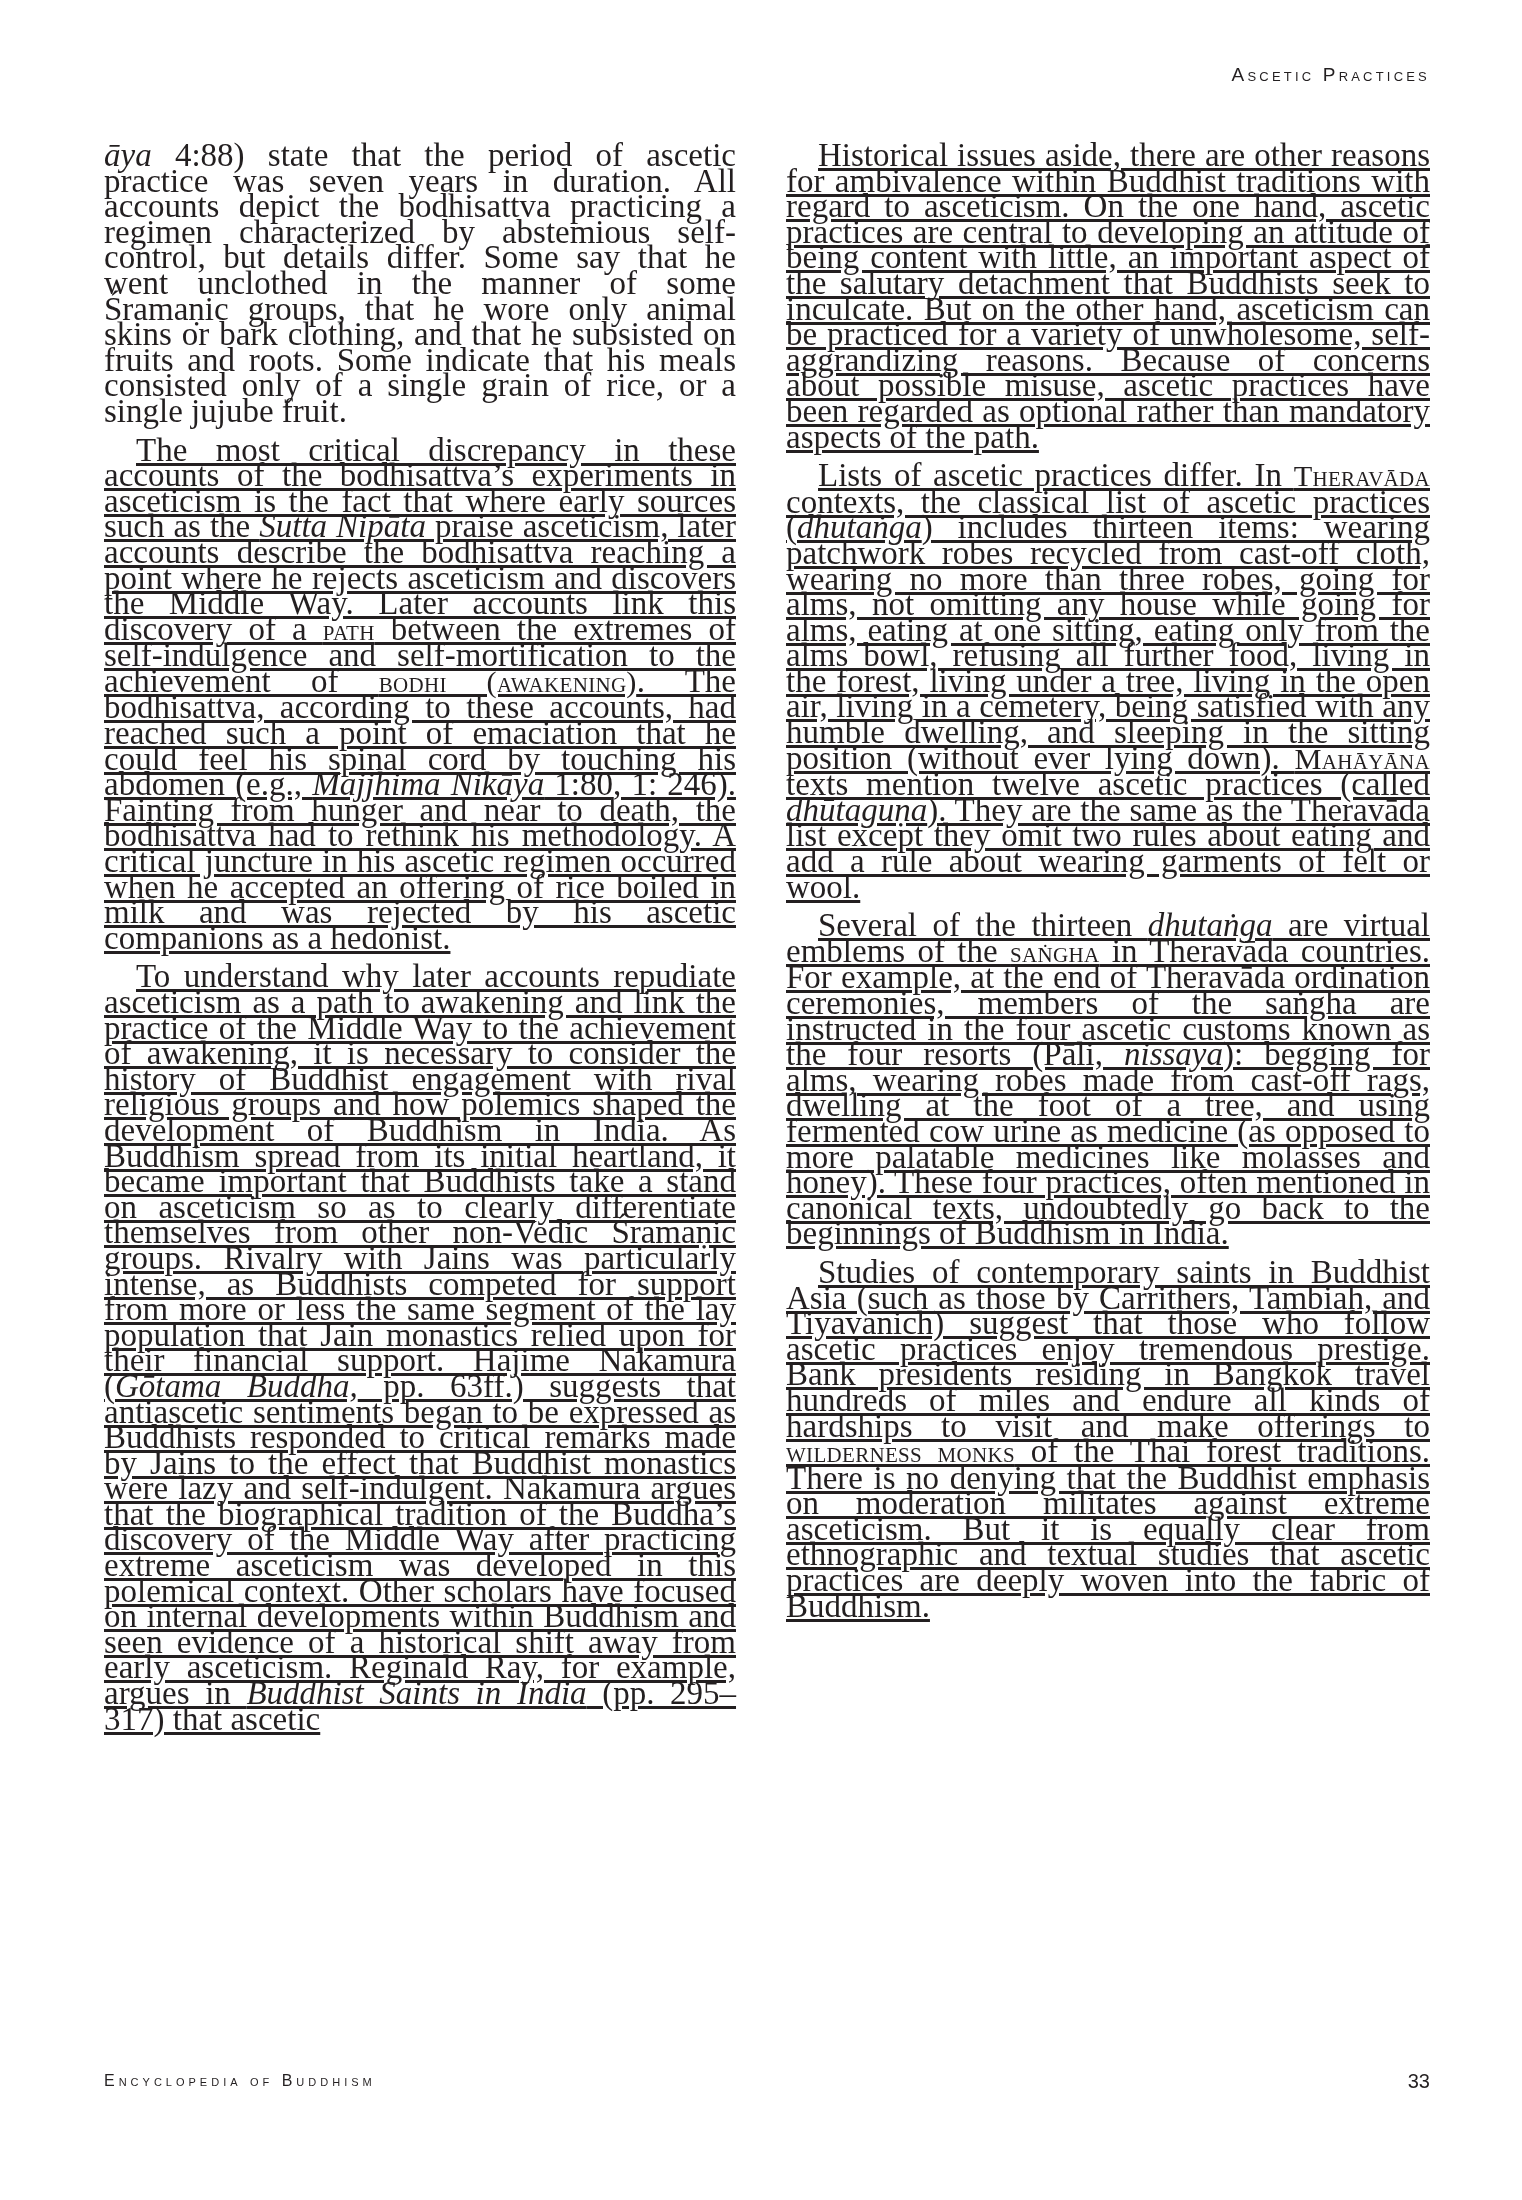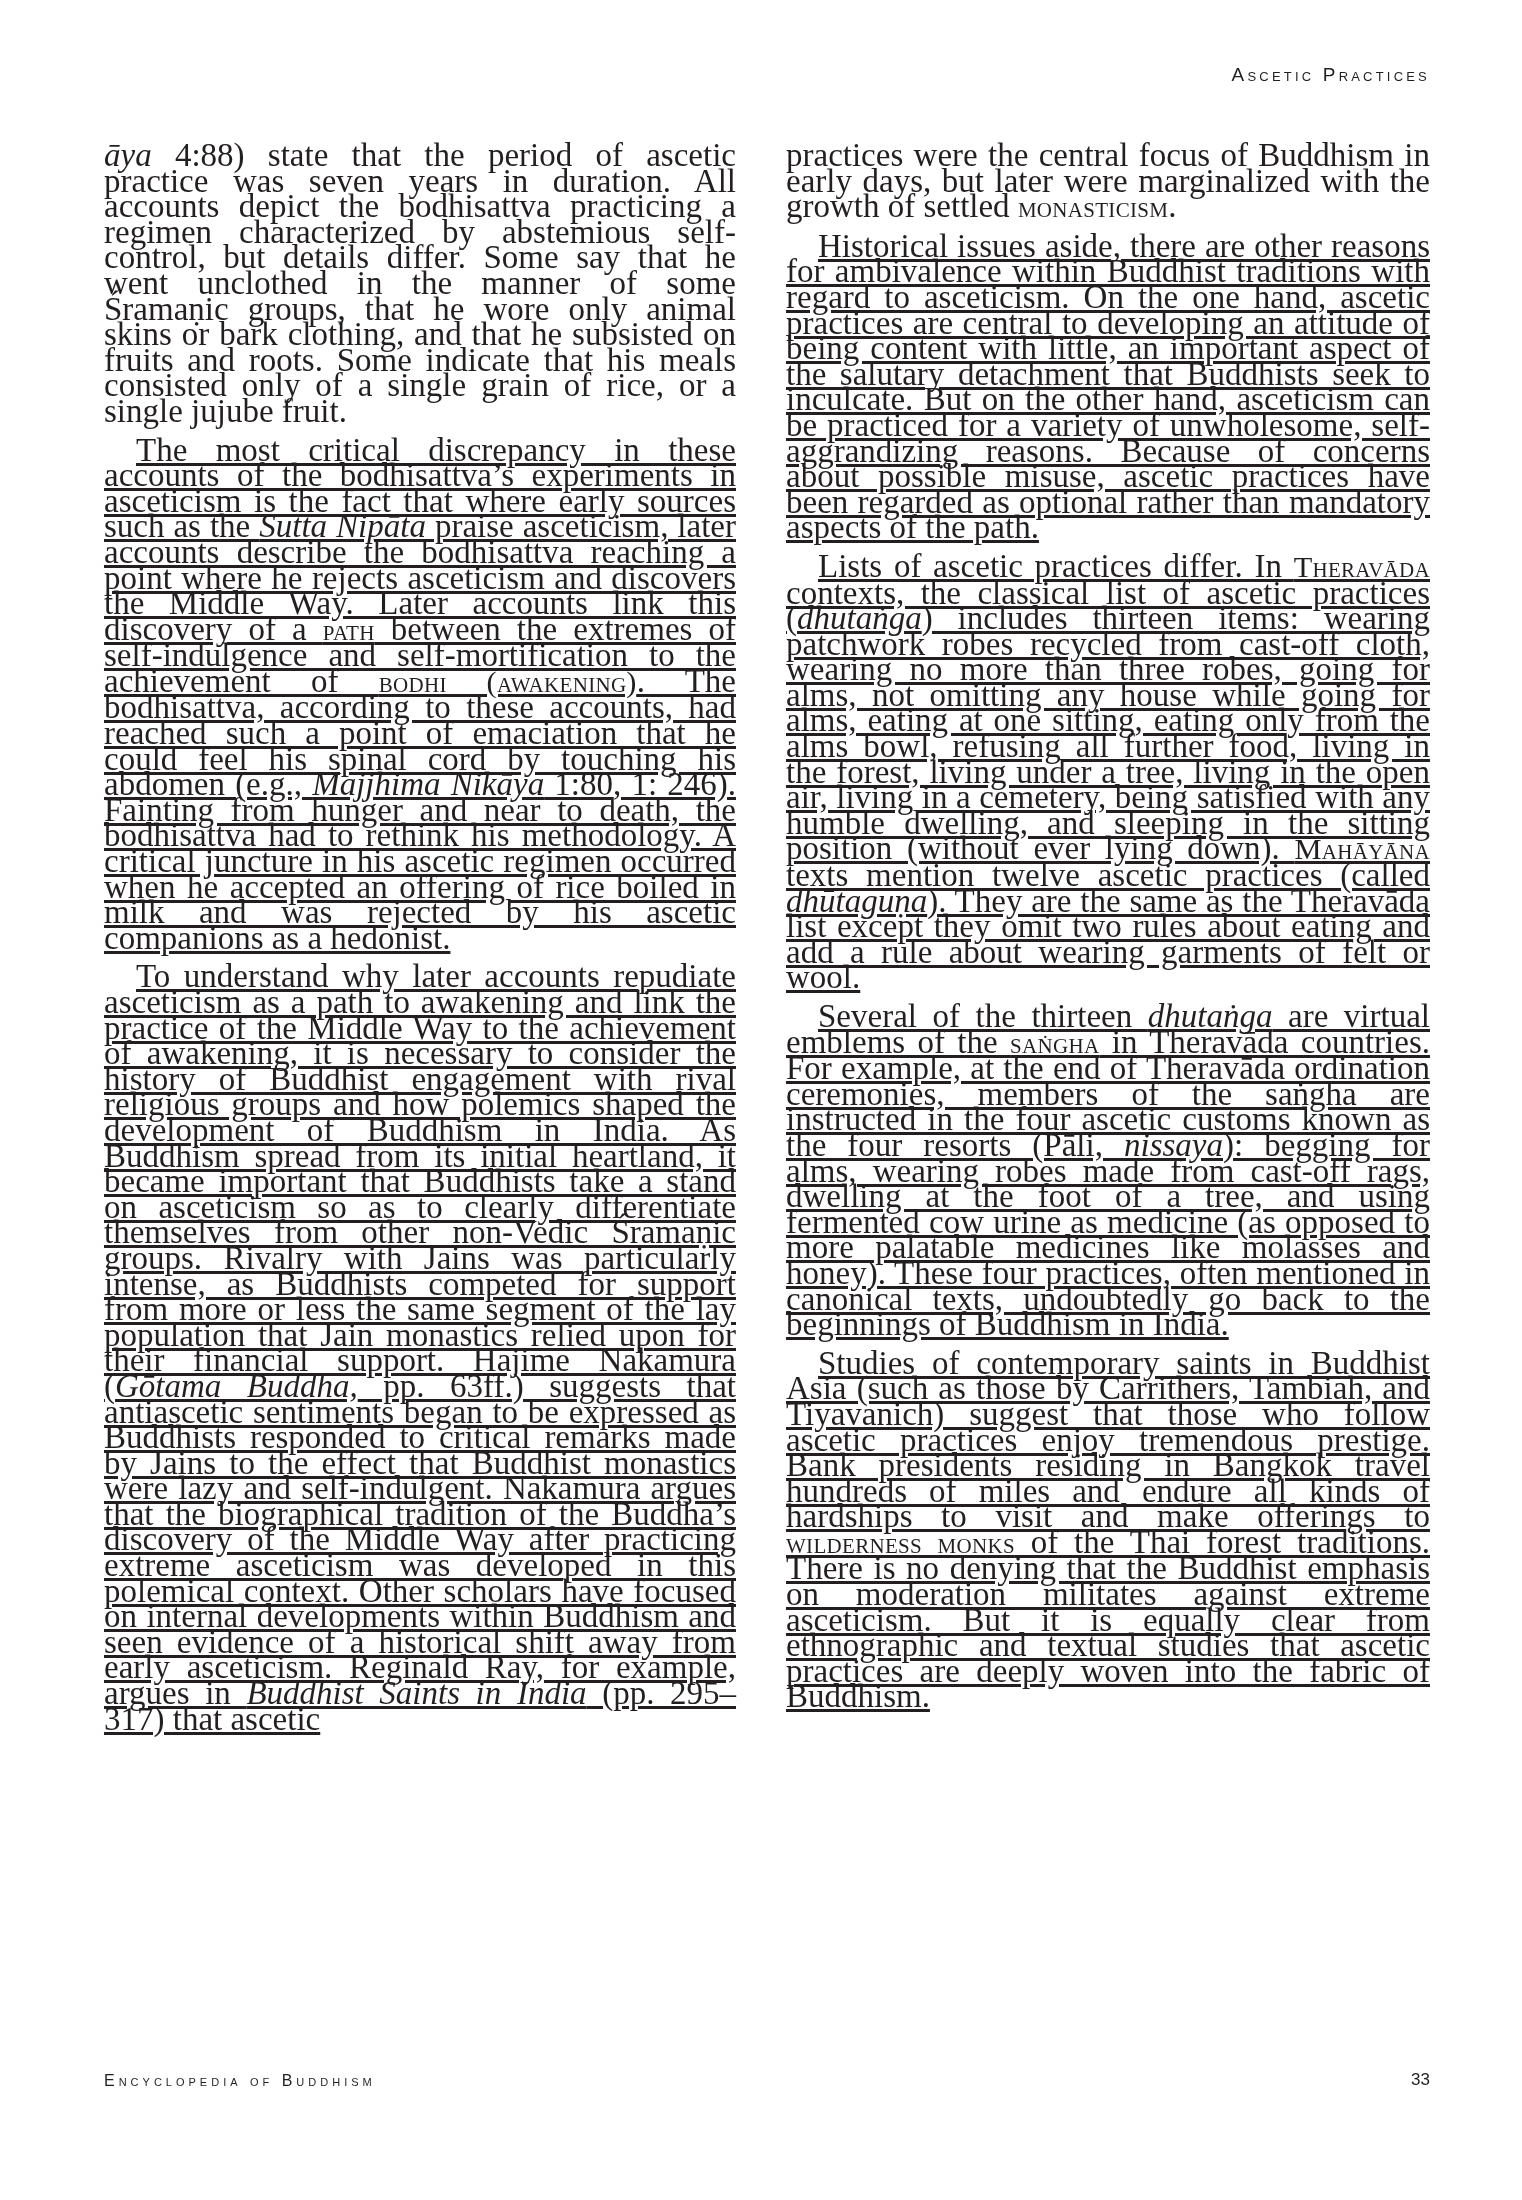--- a/index.html
+++ b/index.html
@@ -26,38 +26,37 @@
   .sc { font-variant: small-caps; font-size: 0.92em; letter-spacing: 0.3px; }
   i { font-style: italic; }
   .footer-title {
     position: absolute; top: 2072px; left: 104px;
     font-family: "Liberation Sans", "DejaVu Sans", sans-serif;
     font-size: 16px; letter-spacing: 4px; font-variant: small-caps;
   }
   .page-number {
     position: absolute; top: 2070px; right: 92px;
     font-family: "Liberation Sans", "DejaVu Sans", sans-serif;
-    font-size: 17px;
+    font-size: 20px;
   }
 </style>
 </head>
 <body>
 
 <div class="running-head">Ascetic Practices</div>
 
 <div class="column col-left">
   <p class="para"><i>āya</i><span> 4:88) state that the period of ascetic practice was seven years in duration. All accounts depict the bodhisattva practicing a regimen characterized by abstemious self-control, but details differ. Some say that he went unclothed in the manner of some Śramaṇic groups, that he wore only animal skins or bark clothing, and that he subsisted on fruits and roots. Some indicate that his meals consisted only of a single grain of rice, or a single jujube fruit.</span></p>
 
   <p class="para indent"><span>The most critical discrepancy in these accounts of the bodhisattva’s experiments in asceticism is the fact that where early sources such as the </span><i>Sutta Nipāta</i><span> praise asceticism, later accounts describe the bodhisattva reaching a point where he rejects asceticism and discovers the Middle Way. Later accounts link this discovery of a </span><span class="sc">path</span><span> between the extremes of self-indulgence and self-mortification to the achievement of </span><span class="sc">bodhi (awakening)</span><span>. The bodhisattva, according to these accounts, had reached such a point of emaciation that he could feel his spinal cord by touching his abdomen (e.g., </span><i>Majjhima Nikāya</i><span> 1:80, 1: 246). Fainting from hunger and near to death, the bodhisattva had to rethink his methodology. A critical juncture in his ascetic regimen occurred when he accepted an offering of rice boiled in milk and was rejected by his ascetic companions as a hedonist.</span></p>
 
   <p class="para indent"><span>To understand why later accounts repudiate asceticism as a path to awakening and link the practice of the Middle Way to the achievement of awakening, it is necessary to consider the history of Buddhist engagement with rival religious groups and how polemics shaped the development of Buddhism in India. As Buddhism spread from its initial heartland, it became important that Buddhists take a stand on asceticism so as to clearly differentiate themselves from other non-Vedic Śramaṇic groups. Rivalry with Jains was particularly intense, as Buddhists competed for support from more or less the same segment of the lay population that Jain monastics relied upon for their financial support. Hajime Nakamura (</span><i>Gōtama Buddha,</i><span> pp. 63ff.) suggests that antiascetic sentiments began to be expressed as Buddhists responded to critical remarks made by Jains to the effect that Buddhist monastics were lazy and self-indulgent. Nakamura argues that the biographical tradition of the Buddha’s discovery of the Middle Way after practicing extreme asceticism was developed in this polemical context. Other scholars have focused on internal developments within Buddhism and seen evidence of a historical shift away from early asceticism. Reginald Ray, for example, argues in </span><i>Buddhist Saints in India</i><span> (pp. 295–317) that ascetic</span></p>
 </div>
 
 <div class="column col-right">
-  <p class="para"><span>practices were the central focus of Buddhism in early days, but later were marginalized with the growth of settled </span><span class="sc">monasticism</span><span>.</span></p>
 
   <p class="para indent"><span>Historical issues aside, there are other reasons for ambivalence within Buddhist traditions with regard to asceticism. On the one hand, ascetic practices are central to developing an attitude of being content with little, an important aspect of the salutary detachment that Buddhists seek to inculcate. But on the other hand, asceticism can be practiced for a variety of unwholesome, self-aggrandizing reasons. Because of concerns about possible misuse, ascetic practices have been regarded as optional rather than mandatory aspects of the path.</span></p>
 
   <p class="para indent"><span>Lists of ascetic practices differ. In </span><span class="sc">Theravāda</span><span> contexts, the classical list of ascetic practices (</span><i>dhutaṅga</i><span>) includes thirteen items: wearing patchwork robes recycled from cast-off cloth, wearing no more than three robes, going for alms, not omitting any house while going for alms, eating at one sitting, eating only from the alms bowl, refusing all further food, living in the forest, living under a tree, living in the open air, living in a cemetery, being satisfied with any humble dwelling, and sleeping in the sitting position (without ever lying down). </span><span class="sc">Mahāyāna</span><span> texts mention twelve ascetic practices (called </span><i>dhūtaguṇa</i><span>). They are the same as the Theravāda list except they omit two rules about eating and add a rule about wearing garments of felt or wool.</span></p>
 
   <p class="para indent"><span>Several of the thirteen </span><i>dhutaṅga</i><span> are virtual emblems of the </span><span class="sc">saṅgha</span><span> in Theravāda countries. For example, at the end of Theravāda ordination ceremonies, members of the saṅgha are instructed in the four ascetic customs known as the four resorts (Pāli, </span><i>nissaya</i><span>): begging for alms, wearing robes made from cast-off rags, dwelling at the foot of a tree, and using fermented cow urine as medicine (as opposed to more palatable medicines like molasses and honey). These four practices, often mentioned in canonical texts, undoubtedly go back to the beginnings of Buddhism in India.</span></p>
 
   <p class="para indent"><span>Studies of contemporary saints in Buddhist Asia (such as those by Carrithers, Tambiah, and Tiyavanich) suggest that those who follow ascetic practices enjoy tremendous prestige. Bank presidents residing in Bangkok travel hundreds of miles and endure all kinds of hardships to visit and make offerings to </span><span class="sc">wilderness monks</span><span> of the Thai forest traditions. There is no denying that the Buddhist emphasis on moderation militates against extreme asceticism. But it is equally clear from ethnographic and textual studies that ascetic practices are deeply woven into the fabric of Buddhism.</span></p>
 </div>
 

